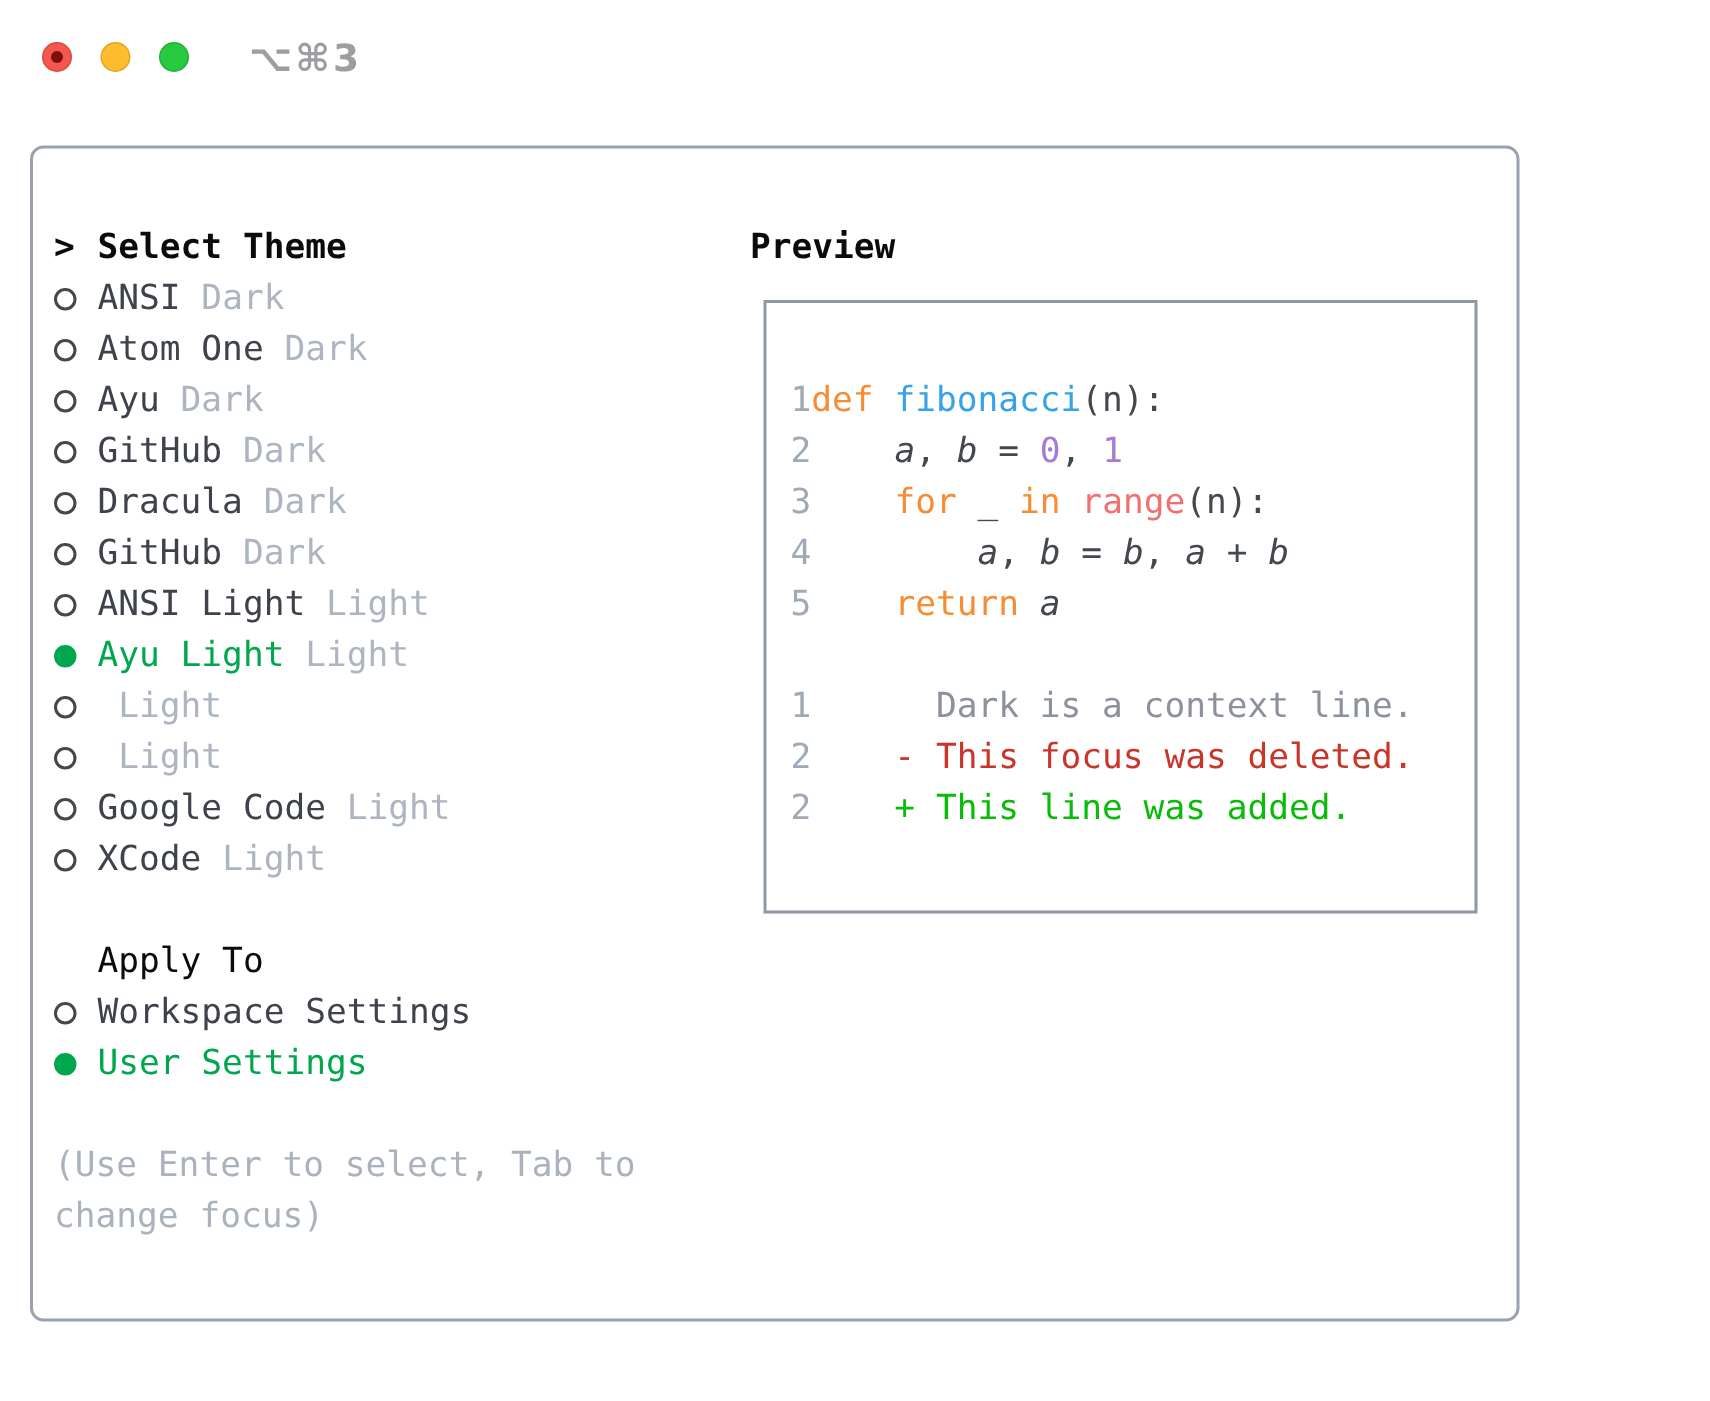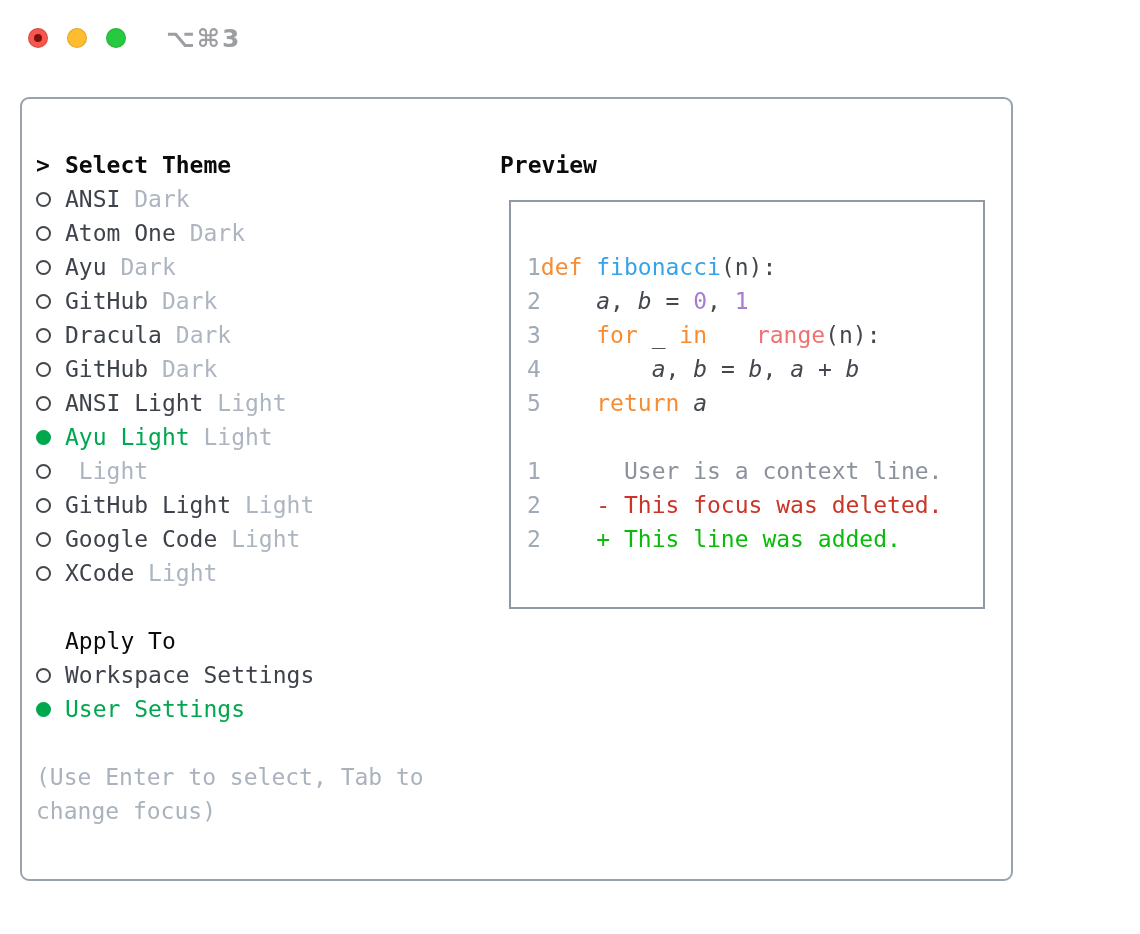--- a/index.html
+++ b/index.html
@@ -52,21 +52,21 @@
                  align-items:center; font-size:23px; font-weight:700; color:#0b0b0b; }
   .preview-box { position:absolute; left:487px; top:101px; width:476px; height:409px;
                  border:2px solid #8f98a6; background:#ffffff; }
   .codewrap { position:absolute; left:16px; top:48px; }
   .cl { height:34px; display:flex; align-items:center; white-space:pre; font-size:23px; }
   .ln   { color:#a0a9b6; }
   .fg   { color:#43484f; }
   .kw   { color:#f68c33; }
   .fn   { color:#35a2e9; }
   .numlit { color:#a77bd4; }
-  .call { color:#f07171;margin-left:35px; }
+  .call { color:#f07171; }
   .var  { color:#43484f; font-style:italic; }
   .ctx  { color:#8b929c; }
   .del  { color:#c93528; }
   .add  { color:#0abb0a; }
 </style>
 </head>
 <body>
 
 <div class="window">
 
@@ -88,21 +88,21 @@
       <div id="theme-list">
           <div class="row"><span class="bullet-cell"><span class="radio"></span></span><span class="nm">ANSI</span><span class="vr"> Dark</span></div>
           <div class="row"><span class="bullet-cell"><span class="radio"></span></span><span class="nm">Atom One</span><span class="vr"> Dark</span></div>
           <div class="row"><span class="bullet-cell"><span class="radio"></span></span><span class="nm">Ayu</span><span class="vr"> Dark</span></div>
           <div class="row"><span class="bullet-cell"><span class="radio"></span></span><span class="nm">GitHub</span><span class="vr"> Dark</span></div>
           <div class="row"><span class="bullet-cell"><span class="radio"></span></span><span class="nm">Dracula</span><span class="vr"> Dark</span></div>
           <div class="row"><span class="bullet-cell"><span class="radio"></span></span><span class="nm">GitHub</span><span class="vr"> Dark</span></div>
           <div class="row"><span class="bullet-cell"><span class="radio"></span></span><span class="nm">ANSI Light</span><span class="vr"> Light</span></div>
           <div class="row"><span class="bullet-cell"><span class="radio sel"></span></span><span class="nm sel">Ayu Light</span><span class="vr"> Light</span></div>
           <div class="row"><span class="bullet-cell"><span class="radio"></span></span><span class="vr"> Light</span></div>
-          <div class="row"><span class="bullet-cell"><span class="radio"></span></span><span class="nm">GitHub Light</span><span class="vr"> Light</span></div>
+          <div class="row"><span class="bullet-cell"><span class="radio"></span></span><span class="vr"> Light</span></div>
           <div class="row"><span class="bullet-cell"><span class="radio"></span></span><span class="nm">Google Code</span><span class="vr"> Light</span></div>
           <div class="row"><span class="bullet-cell"><span class="radio"></span></span><span class="nm">XCode</span><span class="vr"> Light</span></div>
         </div>
 
       <div class="spacer"></div>
 
       <div class="row">
         <span class="bullet-cell"></span><span class="apply-hdr">Apply To</span>
       </div>
       <div id="apply-list">
@@ -118,20 +118,20 @@
     <div class="preview-hdr">Preview</div>
 
     <div class="preview-box">
       <div class="codewrap" id="codewrap">
           <div class="cl"><span class="ln">1</span> <span class="kw">def</span><span class="fg"> </span><span class="fn">fibonacci</span><span class="fg">(n):</span></div>
           <div class="cl"><span class="ln">2</span> <span class="fg">    </span><span class="var">a</span><span class="fg">, </span><span class="var">b</span><span class="fg"> = </span><span class="numlit">0</span><span class="fg">, </span><span class="numlit">1</span></div>
           <div class="cl"><span class="ln">3</span> <span class="fg">    </span><span class="kw">for</span><span class="fg"> _ </span><span class="kw">in</span><span class="fg"> </span><span class="call">range</span><span class="fg">(n):</span></div>
           <div class="cl"><span class="ln">4</span> <span class="fg">        </span><span class="var">a</span><span class="fg">, </span><span class="var">b</span><span class="fg"> = </span><span class="var">b</span><span class="fg">, </span><span class="var">a</span><span class="fg"> + </span><span class="var">b</span></div>
           <div class="cl"><span class="ln">5</span> <span class="fg">    </span><span class="kw">return</span><span class="fg"> </span><span class="var">a</span></div>
           <div class="cl"><span class="ln"></span> </div>
-          <div class="cl"><span class="ln">1</span> <span class="ctx">      User is a context line.</span></div>
+          <div class="cl"><span class="ln">1</span> <span class="ctx">      Dark is a context line.</span></div>
           <div class="cl"><span class="ln">2</span> <span class="del">    - This focus was deleted.</span></div>
           <div class="cl"><span class="ln">2</span> <span class="add">    + This line was added.</span></div>
         </div>
     </div>
 
   </div>
 </div>
 
 </body></html>

